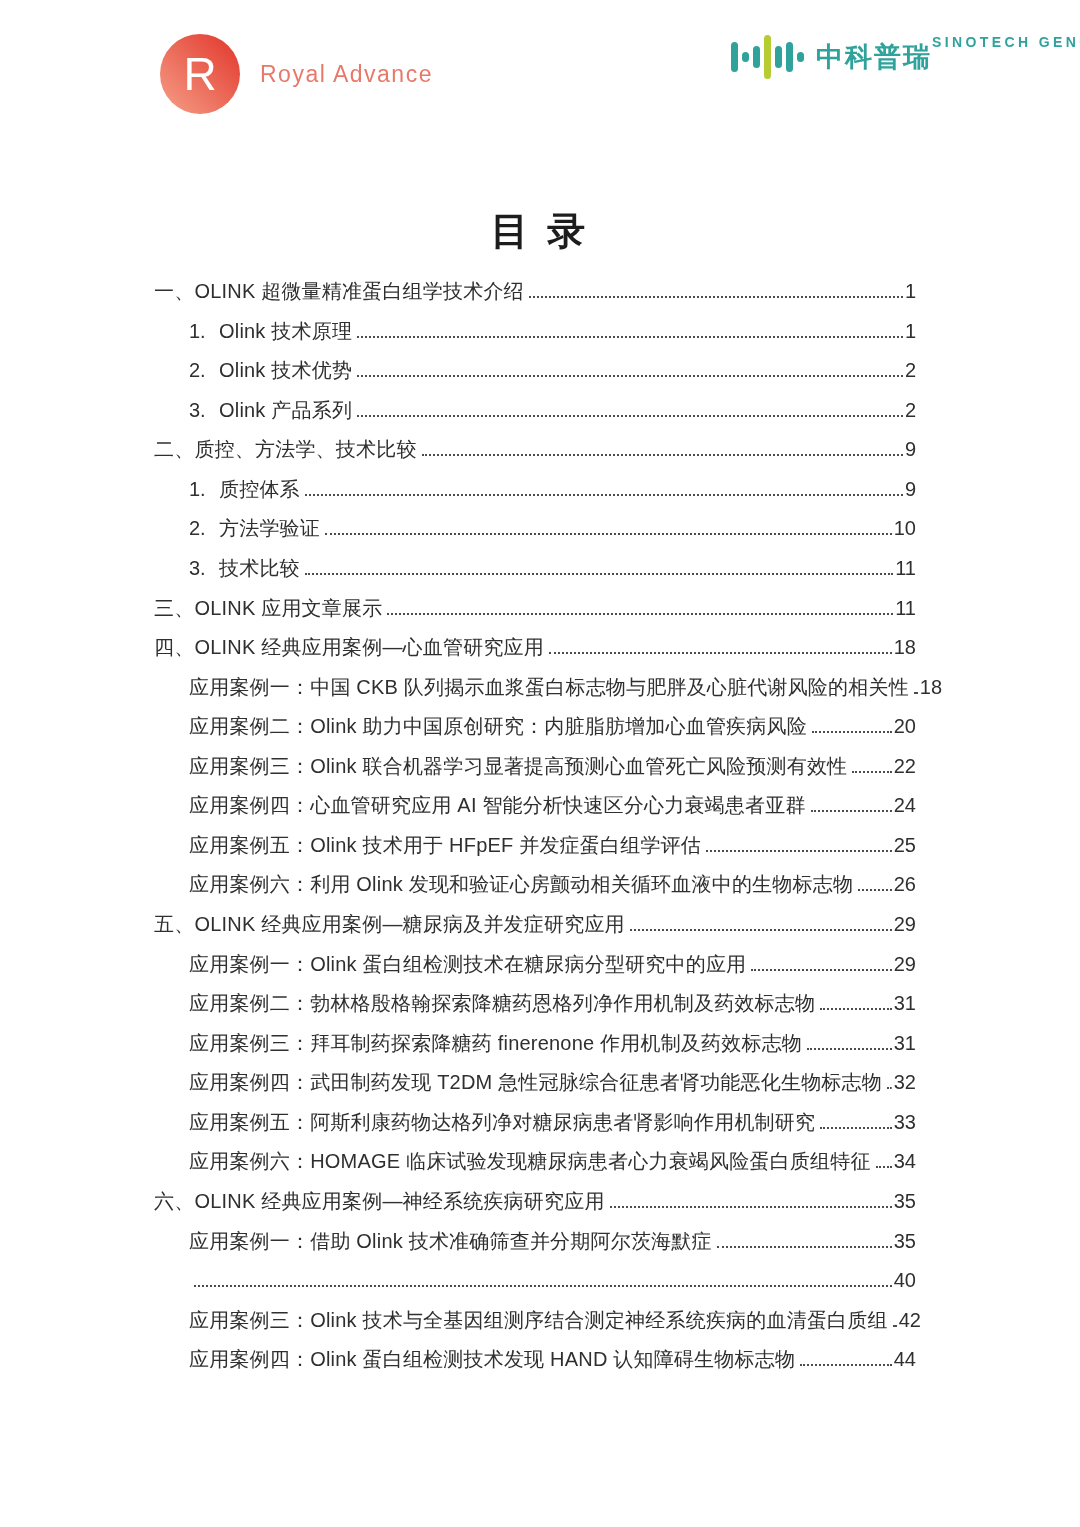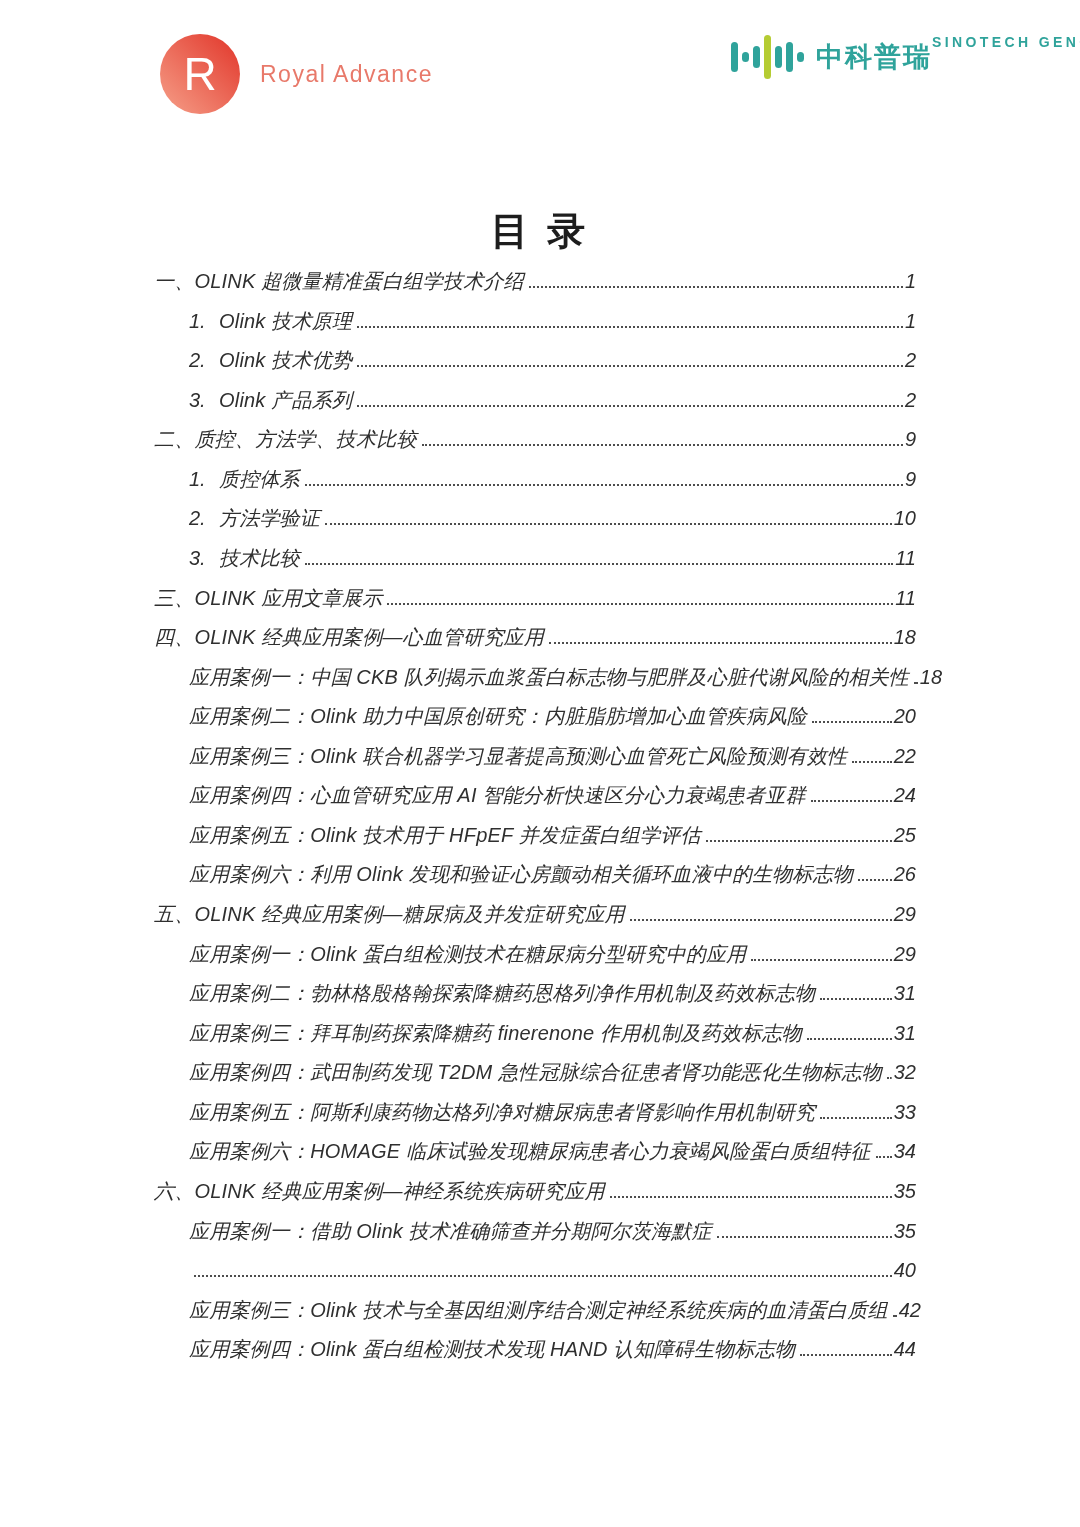--- a/index.html
+++ b/index.html
@@ -86,24 +86,23 @@
     font-size: 38px;
     font-weight: 700;
     color: #1d1d1d;
     letter-spacing: 4px;
     margin-top: 24px;
   }
 
   
   .toc {
     position: absolute;
-    top: 262px;
+    top: 272px;
     left: 154px;
     right: 164px;
-    font-style: italic;
   }
   .toc-row {
     display: flex;
     align-items: baseline;
     height: 39.57px;
     line-height: 39.57px;
     font-size: 20px;
     color: var(--text);
     white-space: nowrap;
   }

